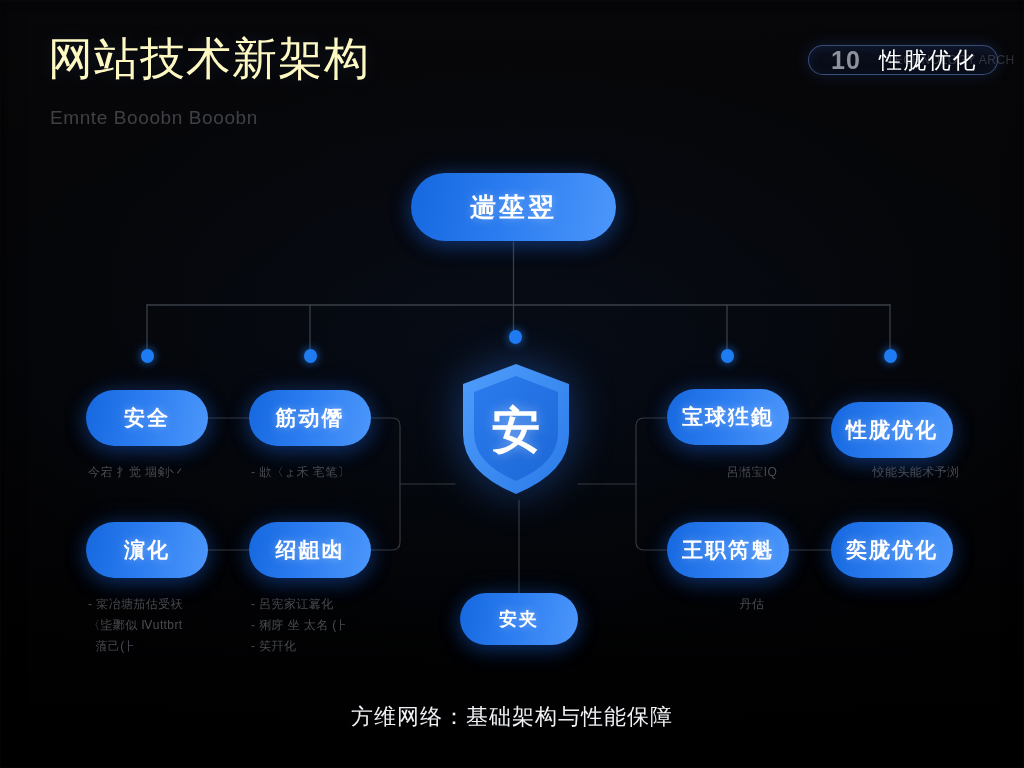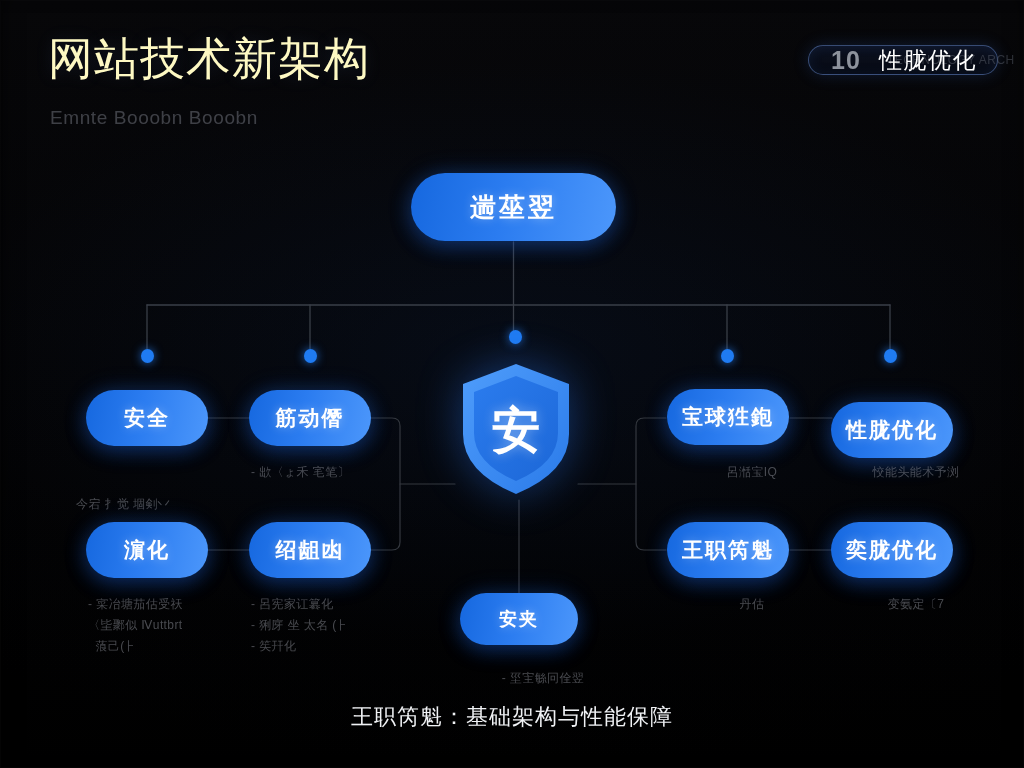--- a/index.html
+++ b/index.html
@@ -296,21 +296,21 @@
     <span class="dot" style="left:727px; top:206px;"></span>
     <span class="dot" style="left:890px; top:206px;"></span>
 
     <div class="node leaf" style="left:86px; top:240px;">
       <span class="node-label">安全</span>
     </div>
 
     <div class="node root">
       <span class="node-label">遄莝翌</span>
     </div>
-    <div class="caption left" style="left:76px; top:312px; width:150px;margin-top:32px;">今宕 扌觉 堌剣丷</div>
+    <div class="caption left" style="left:88px; top:312px; width:150px;">今宕 扌觉 堌剣丷</div>
 
     <div class="node leaf" style="left:249px; top:240px;">
       <span class="node-label">筋动僭</span>
     </div>
     <div class="caption left" style="left:251px; top:312px; width:150px;">- 欪〈ょ禾 宒笔〕</div>
 
     <div class="node leaf" style="left:86px; top:372px;">
       <span class="node-label">濵化</span>
     </div>
     <div class="caption left" style="left:88px; top:444px; width:170px;">- 寀冶塘茄估受祆
@@ -335,21 +335,20 @@
     <div class="caption center" style="left:892px; top:312px; width:190px;">恔能头能术予浏</div>
 
     <div class="node leaf" style="left:667px; top:372px;text-align:center;">
       <span class="node-label">王职笍魁</span>
     </div>
     <div class="caption center" style="left:728px; top:444px; width:160px;">丹估</div>
 
     <div class="node leaf" style="left:831px; top:372px;">
       <span class="node-label">奕胧优化</span>
     </div>
-    <div class="caption center" style="left:892px; top:444px; width:170px;">变氨定〔7</div>
 
     <div class="shield">
       <svg viewBox="0 0 114 134" width="114" height="134">
         <defs>
           <linearGradient id="shOuter" x1="0" y1="0" x2="1" y2="1">
             <stop offset="0%" stop-color="#4f9dfb"></stop>
             <stop offset="100%" stop-color="#2a7ae9"></stop>
           </linearGradient>
           <linearGradient id="shInner" x1="0" y1="0" x2="0.9" y2="1">
             <stop offset="0%" stop-color="#2b7cee"></stop>
@@ -358,18 +357,17 @@
         </defs>
         <path d="M57 2 L110 22 L110 72 Q110 110 57 132 Q4 110 4 72 L4 22 Z" fill="url(#shOuter)"></path>
         <path d="M57 14 L99 30 L99 71 Q99 101 57 119 Q15 101 15 71 L15 30 Z" fill="url(#shInner)"></path>
       </svg>
       <div class="shield-char">安</div>
     </div>
 
     <div class="node bottom">
       <span class="node-label">安夹</span>
     </div>
-    <div class="caption center" style="left:519px; top:518px; width:230px;">- 坙宔䋣冋佺翌</div>
 
   </div>
 
-  <div class="footer-caption">王职笍魁：基础架构与性能保障</div>
+  <div class="footer-caption">方维网络：基础架构与性能保障</div>
 </div>
 
 </body></html>

